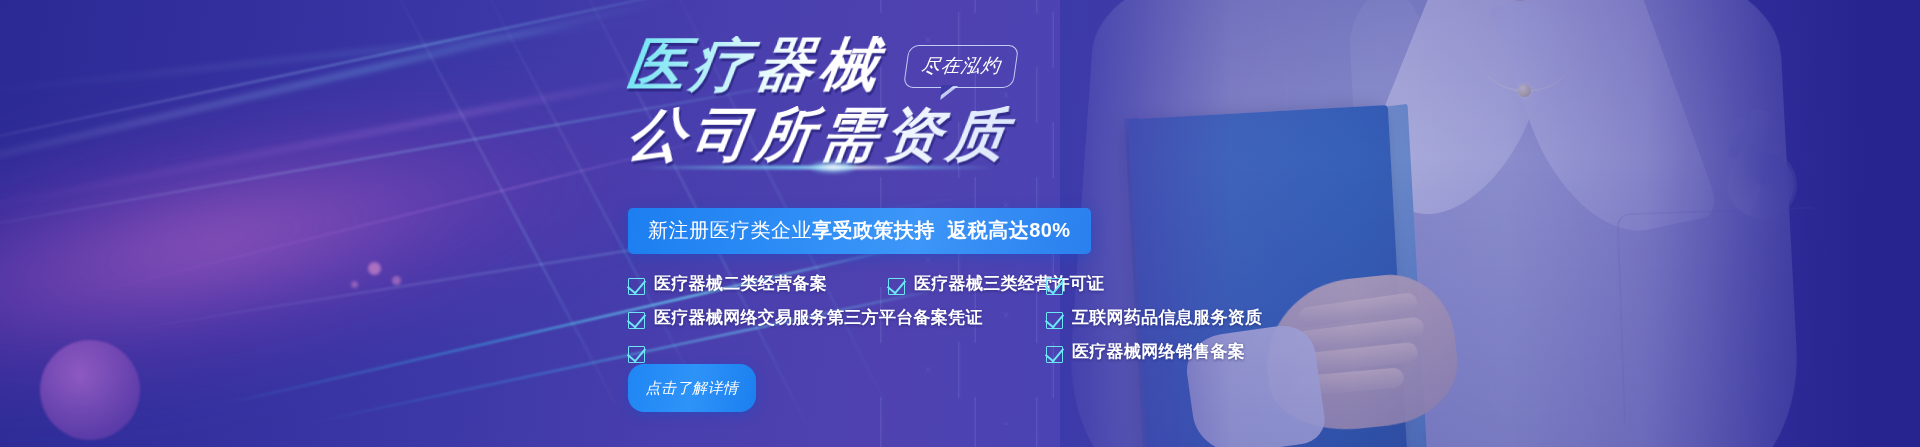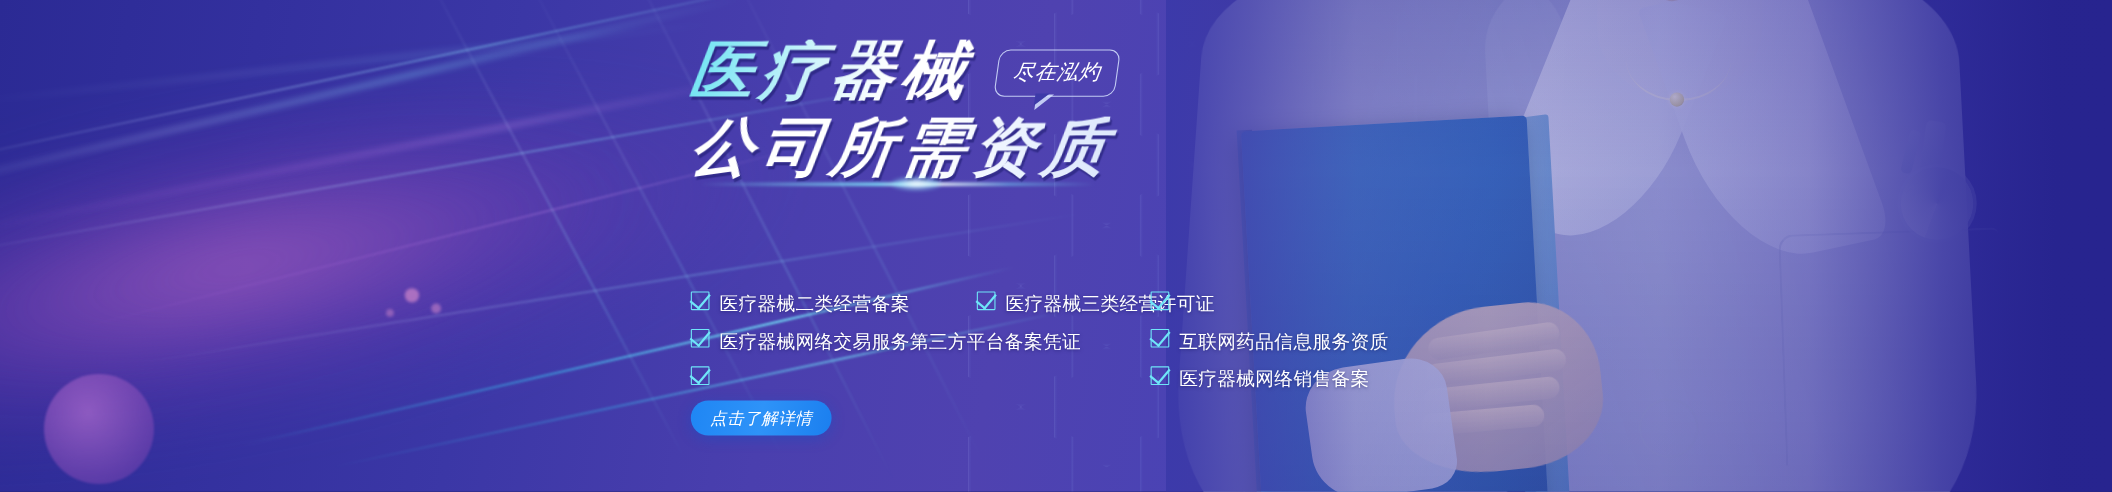--- a/index.html
+++ b/index.html
@@ -323,28 +323,29 @@
 
   .features{
     position:absolute; left:628px; top:265px;
     width:640px;
   }
   .feat-col{ position:absolute; top:0; }
   .feat-col.c1{ left:0; }
   .feat-col.c3{ left:418px; }
 
   .feat{
-    display:flex; align-items:flex-start;
+    display:flex; align-items:flex-end;
     height:30px;
     color:#ffffff;
     font-size:17px;
     letter-spacing:0.3px;
     white-space:nowrap;
     text-shadow:0 1px 3px rgba(20,20,90,0.55);
     margin-bottom:4px;
+    font-weight:bold;
   }
   .feat .cb{
     position:relative;
     width:17px; height:17px; flex:0 0 17px;
     border:1.6px solid #6fe6f8;
     margin-right:9px;
     border-radius:1px;
   }
   .feat .cb::after{
     content:"";
@@ -352,21 +353,21 @@
     width:9px; height:15px;
     border-right:2.6px solid #6fe6f8;
     border-bottom:2.6px solid #6fe6f8;
     transform:rotate(40deg);
   }
   .feat-row1{ display:flex; }
   .feat-row1 .feat + .feat{ margin-left:22px;padding-left:39px; }
 
   .cta{
     position:absolute; left:628px; top:364px;
-    width:128px; height:32px;
+    width:128px; height:48px;
     border-radius:16px;
     background:linear-gradient(100deg,#1f86f4 0%, #2e93f8 50%, #1b7fef 100%);
     box-shadow:0 3px 12px rgba(20,80,200,0.45);
     display:flex; align-items:center; justify-content:center;
     color:#fff; font-size:15px; font-style:italic; letter-spacing:0.5px;
     cursor:pointer;
     white-space:nowrap;
   }
 </style>
 </head>
@@ -459,20 +460,23 @@
           <span>尽在泓灼</span>
           <span class="bubble-tail"></span>
         </div>
       </div>
       <div class="title2">公司所需资质</div>
     </div>
 
     <div class="glow-line"></div>
     <div class="glow-dot"></div>
 
+    <div class="subtitle">
+      <span>新注册医疗类企业</span><span class="bold">享受政策扶持</span>&nbsp;&nbsp;<span class="bold">返税高达80%</span>
+    </div>
 
     <div class="features">
       <div class="feat-col c1">
         <div class="feat-row1">
           <div class="feat">
             <span class="cb"></span>
             <span>医疗器械二类经营备案</span>
           </div>
           <div class="feat">
             <span class="cb"></span>

